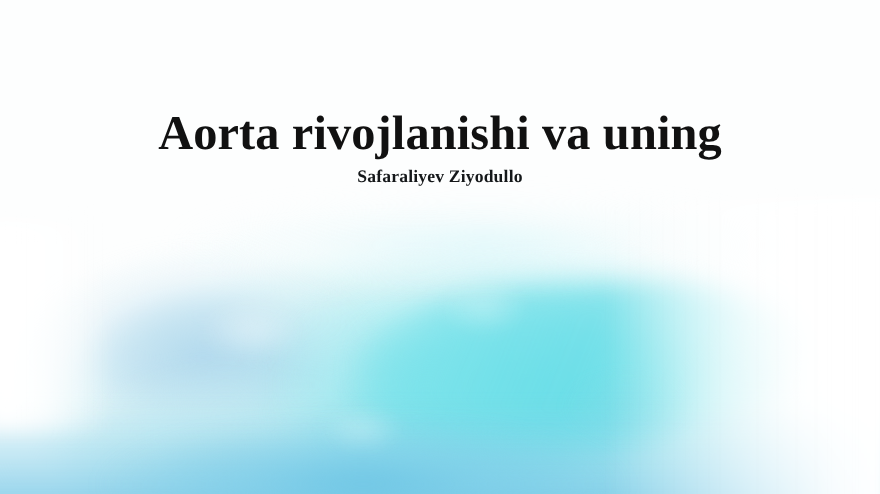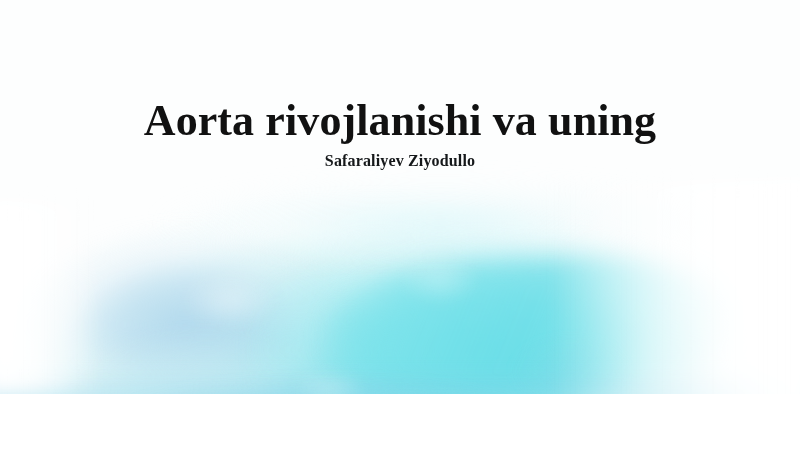--- a/index.html
+++ b/index.html
@@ -4,21 +4,21 @@
 <style>
   html, body {
     margin: 0;
     padding: 0;
     background: #ffffff;
   }
 
   .slide {
     position: relative;
     width: 800px;
-    height: 394px;
+    height: 449px;
     overflow: hidden;
     background: #fdfefe;
     font-family: "Liberation Serif", "DejaVu Serif", serif;
   }
 
   
   .wash-layer {
     position: absolute;
     pointer-events: none;
   }

